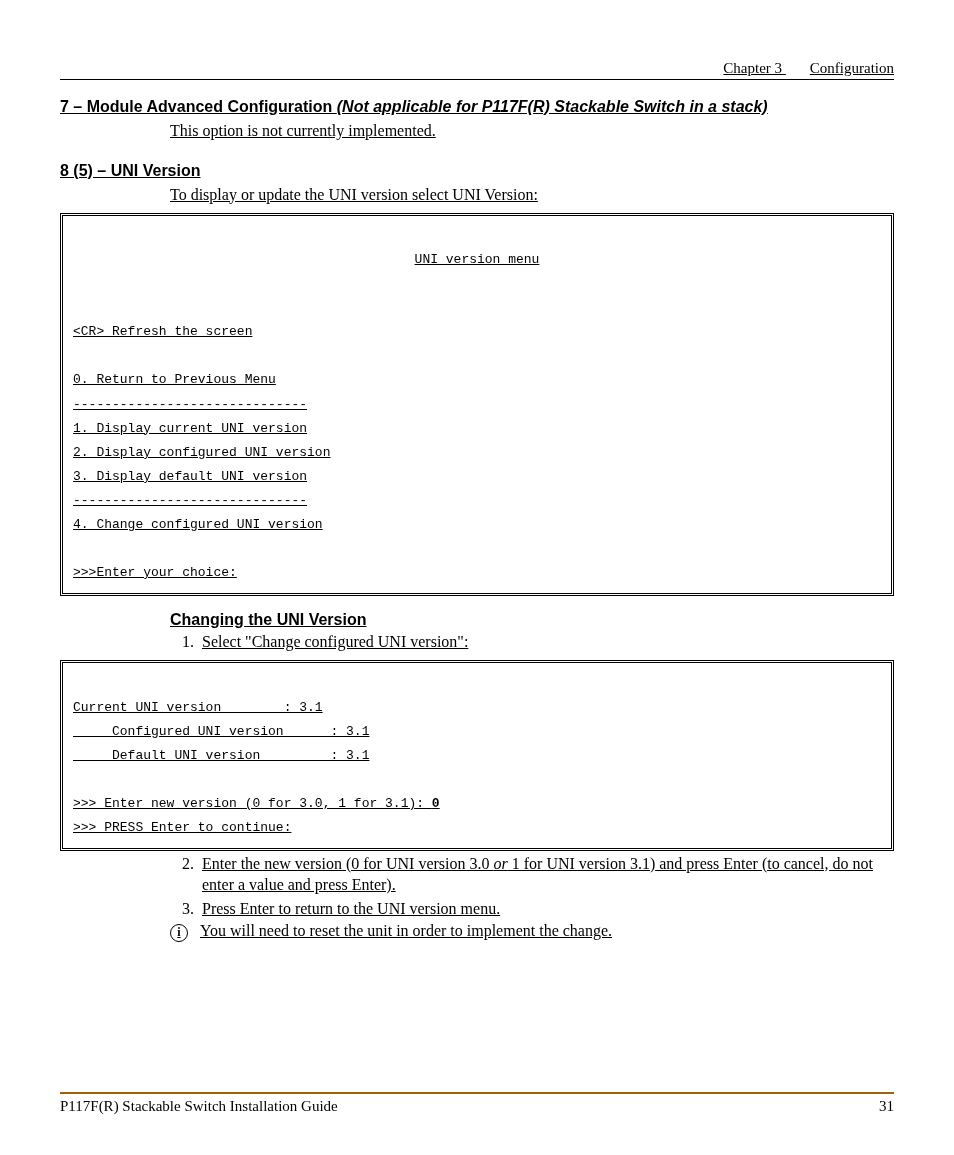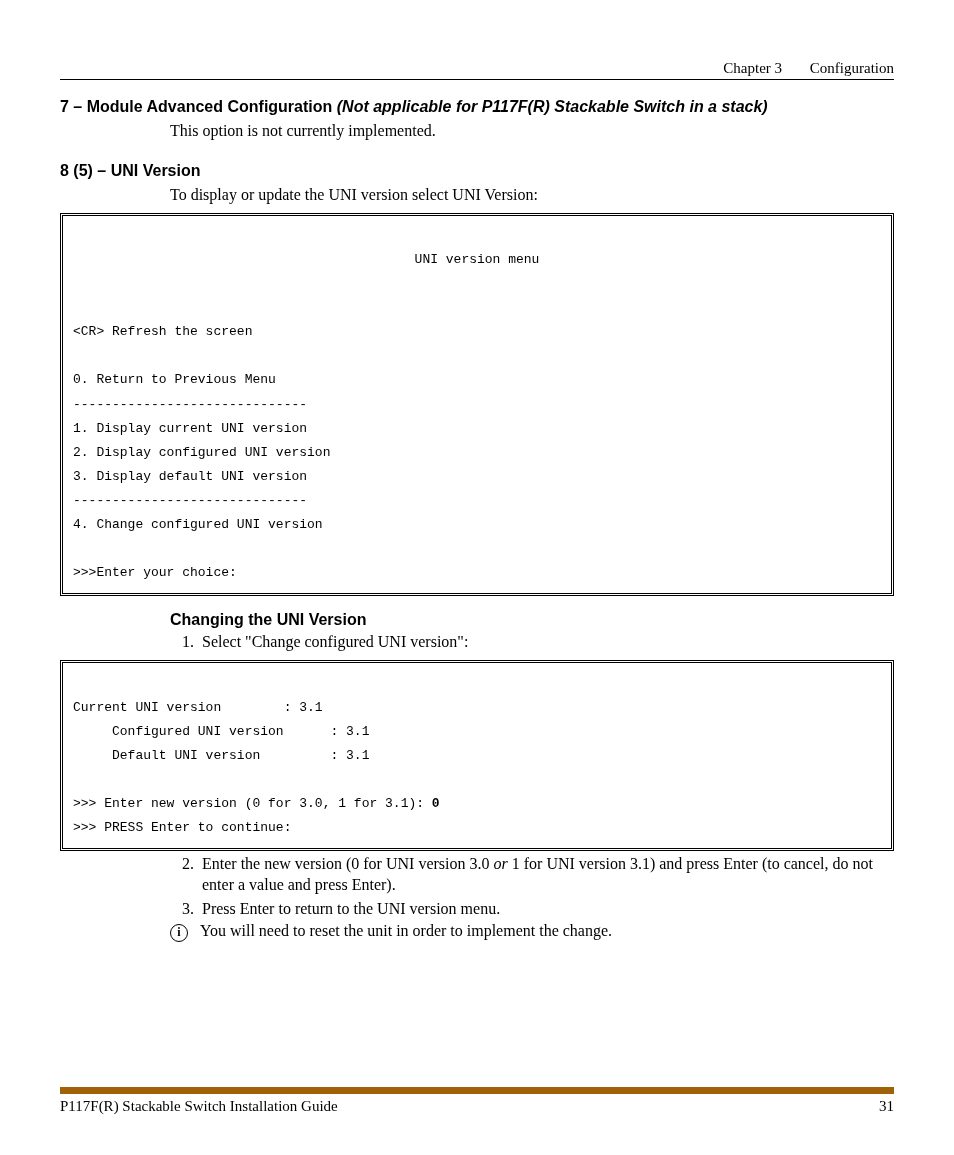--- a/index.html
+++ b/index.html
@@ -8,20 +8,21 @@
     background: #fff;
     font-family: "Palatino Linotype", "Book Antiqua", Palatino, serif;
     color: #000;
   }
   .page {
     width: 954px;
     height: 1155px;
     box-sizing: border-box;
     padding: 60px 60px 40px 60px;
     position: relative;
+    text-decoration: underline;
   }
   .header {
     border-bottom: 1px solid #000;
     text-align: right;
     font-size: 15px;
     padding-bottom: 2px;
     margin-bottom: 18px;
   }
   .header span { margin-left: 24px; }
   .sec-heading {
@@ -79,21 +80,21 @@
     justify-content: center;
     font-size: 12px;
     margin-right: 12px;
     margin-top: 2px;
     flex: 0 0 auto;
   }
   .footer {
     position: absolute;
     bottom: 40px;
     left: 60px; right: 60px;
-    border-top: 7px solid #a16207;
+    border-top: 2px solid #a16207;
     padding-top: 4px;
     font-size: 15px;
     display: flex;
     justify-content: space-between;
   }
   .or-italic { font-style: italic; }
 </style>
 </head>
 <body>
 

